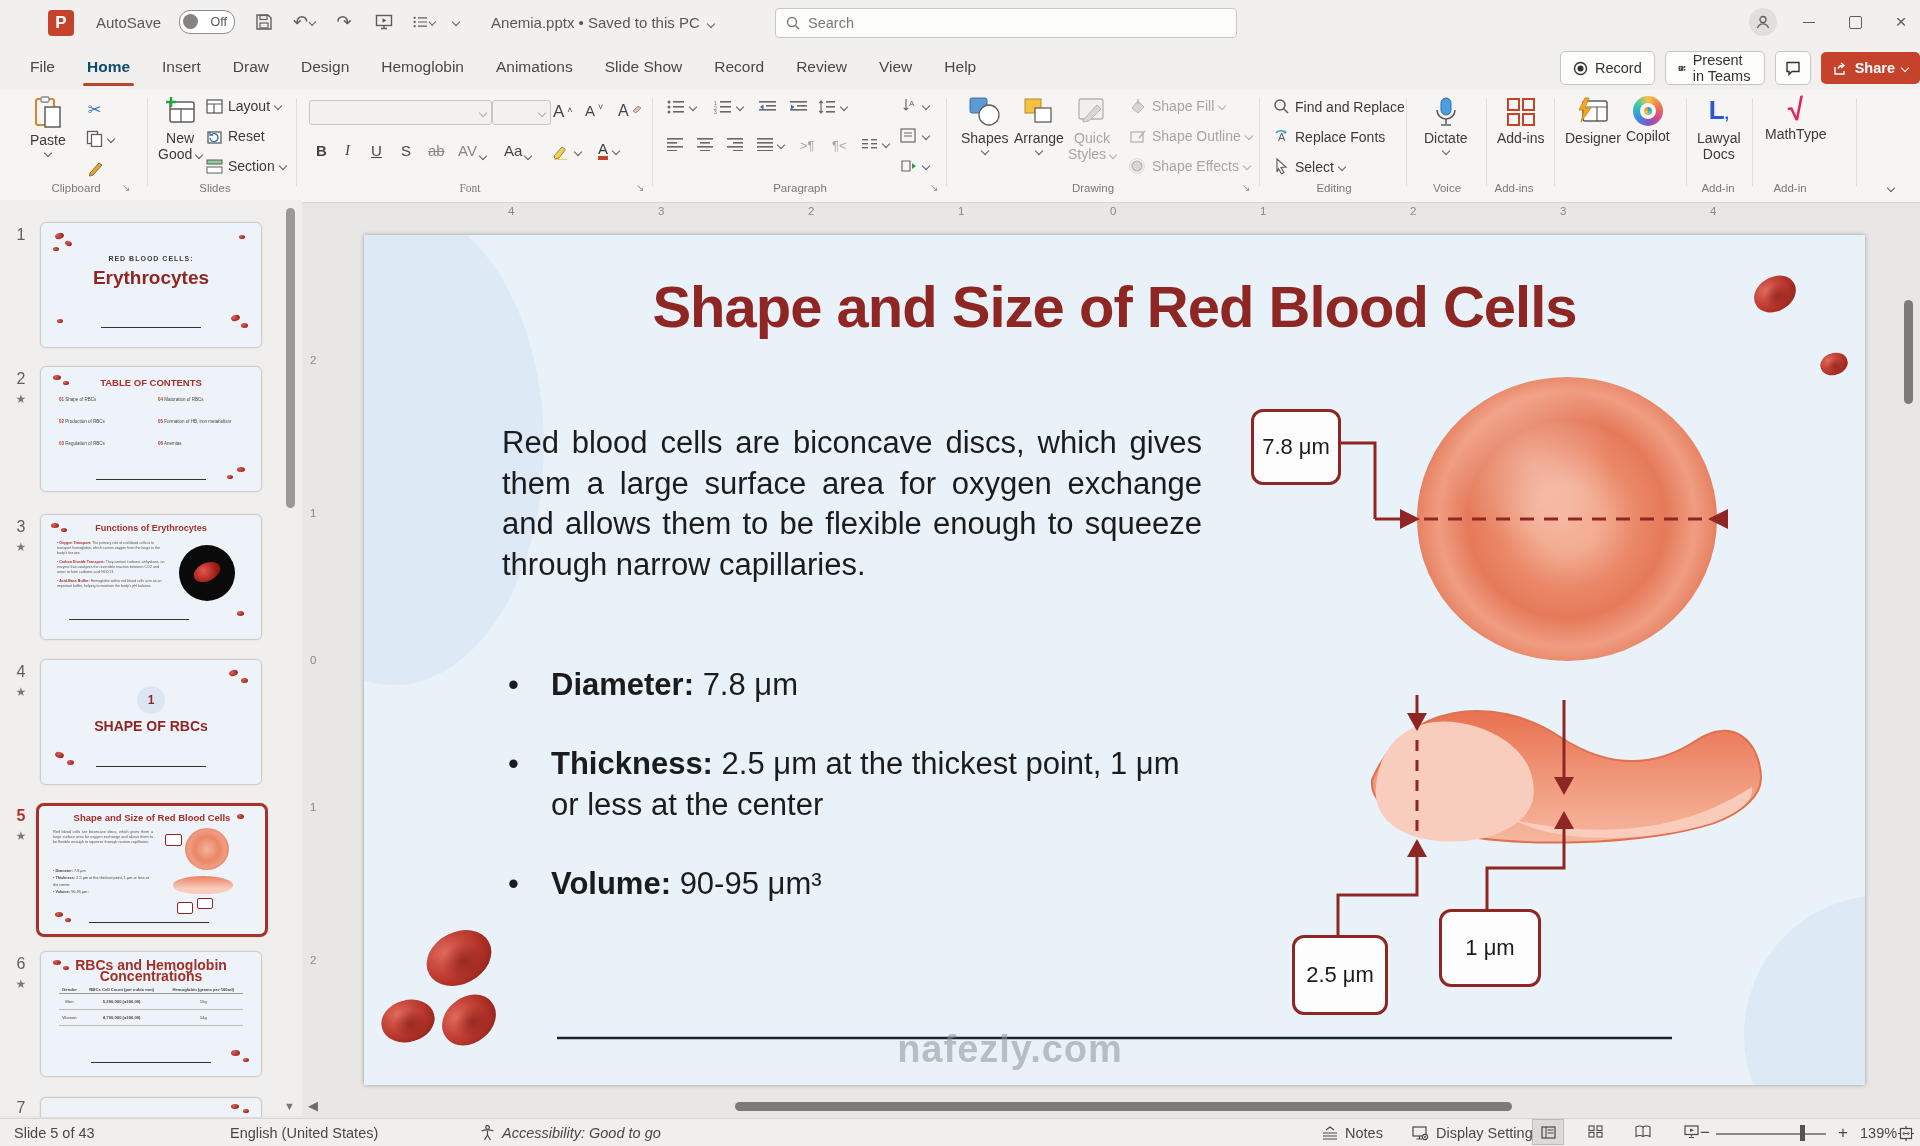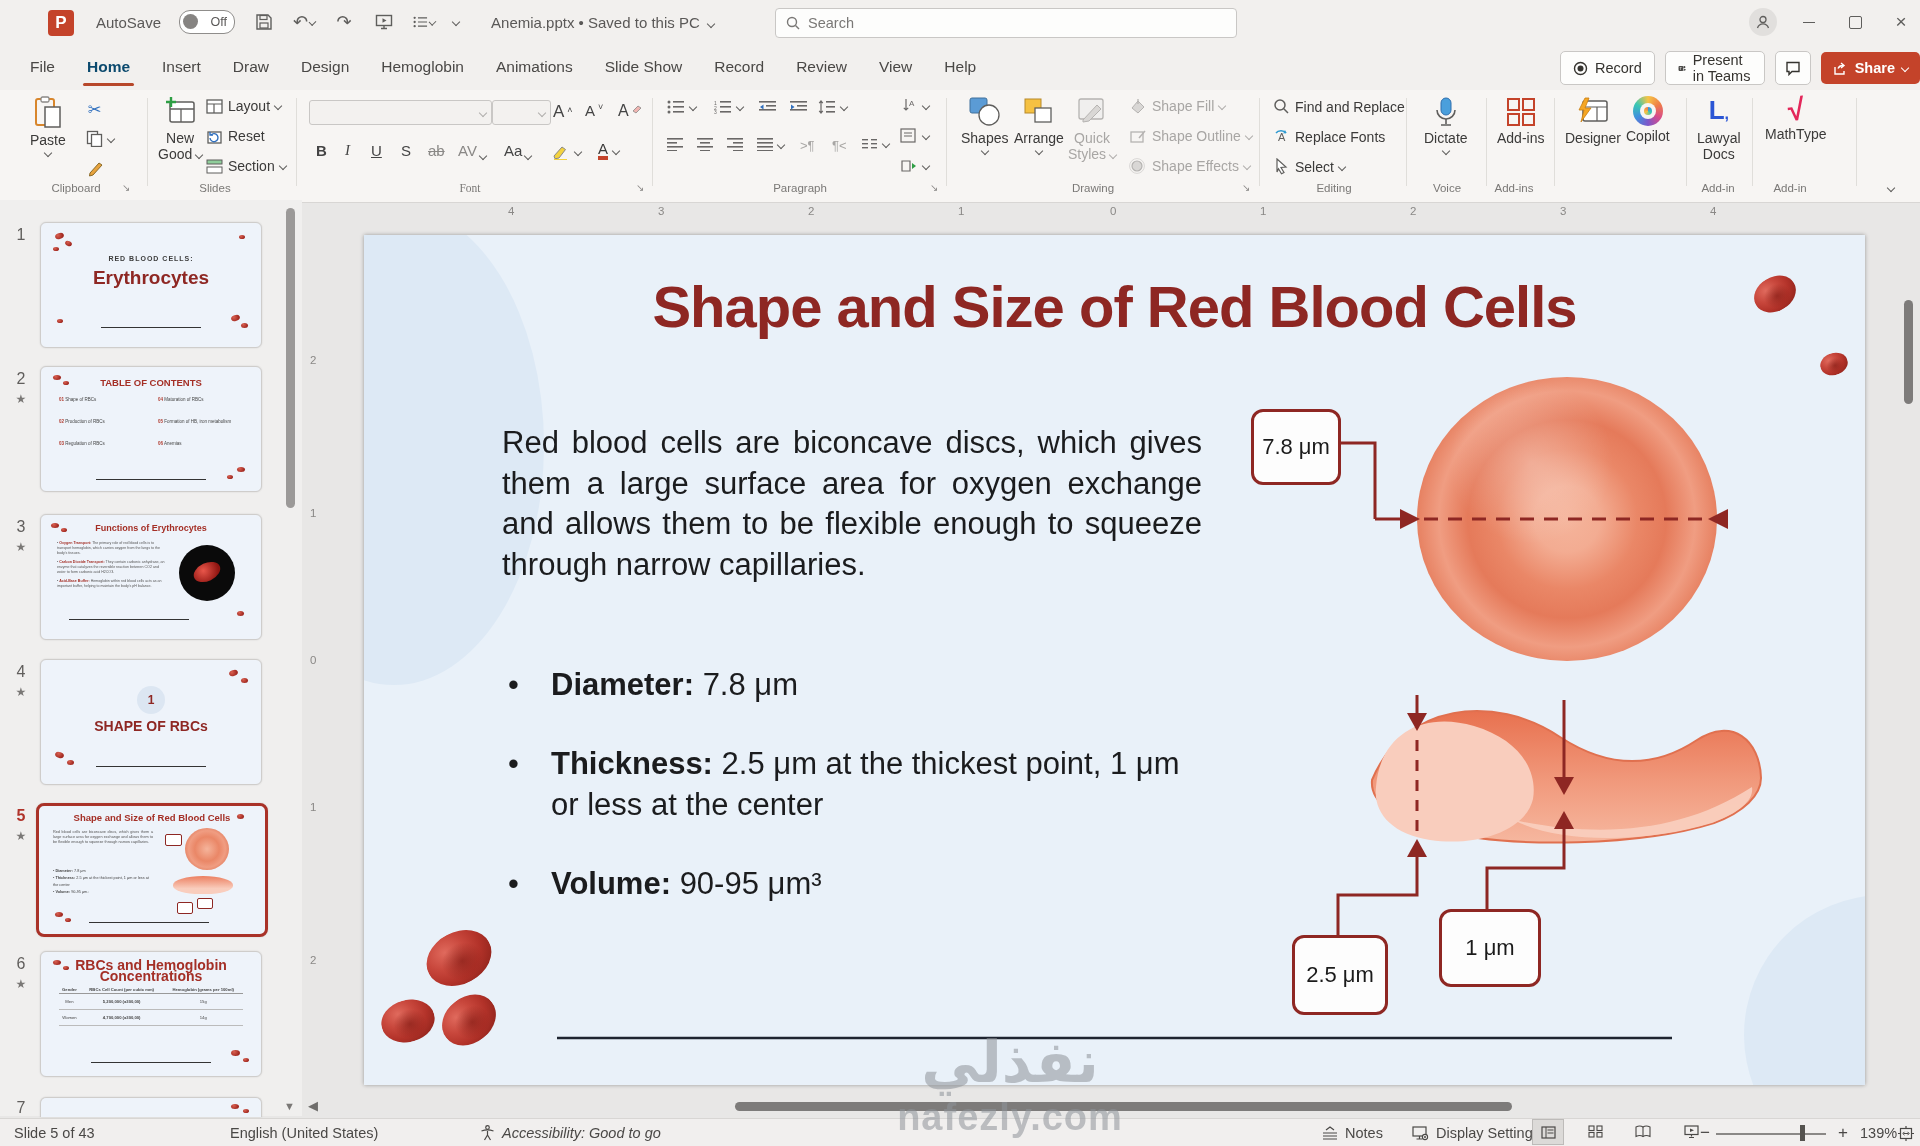--- a/index.html
+++ b/index.html
@@ -766,21 +766,20 @@
 
       <line x1="193" y1="803" x2="1308" y2="803" stroke="#1e2430" stroke-width="2.5"></line>
     </svg>
 
     <div class="mbox" style="left:887px;top:174px;width:80px;height:66px;">7.8 μm</div>
     <div class="mbox" style="left:928px;top:700px;width:86px;height:70px;">2.5 μm</div>
     <div class="mbox" style="left:1075px;top:674px;width:92px;height:68px;">1 μm</div>
   </div>
 
   <div class="watermark">
-    <div class="ar">نفذلي</div>
     <div class="en">nafezly.com</div>
   </div>
 
   <div class="hscroll-arrow">◀</div>
   <div class="hscroll-thumb"></div>
   <div class="vscroll"></div>
 
   <div class="statusbar">
     <div class="sb" style="left:14px;">Slide 5 of 43</div>
     <div class="sb" style="left:230px;">English (United States)</div>

